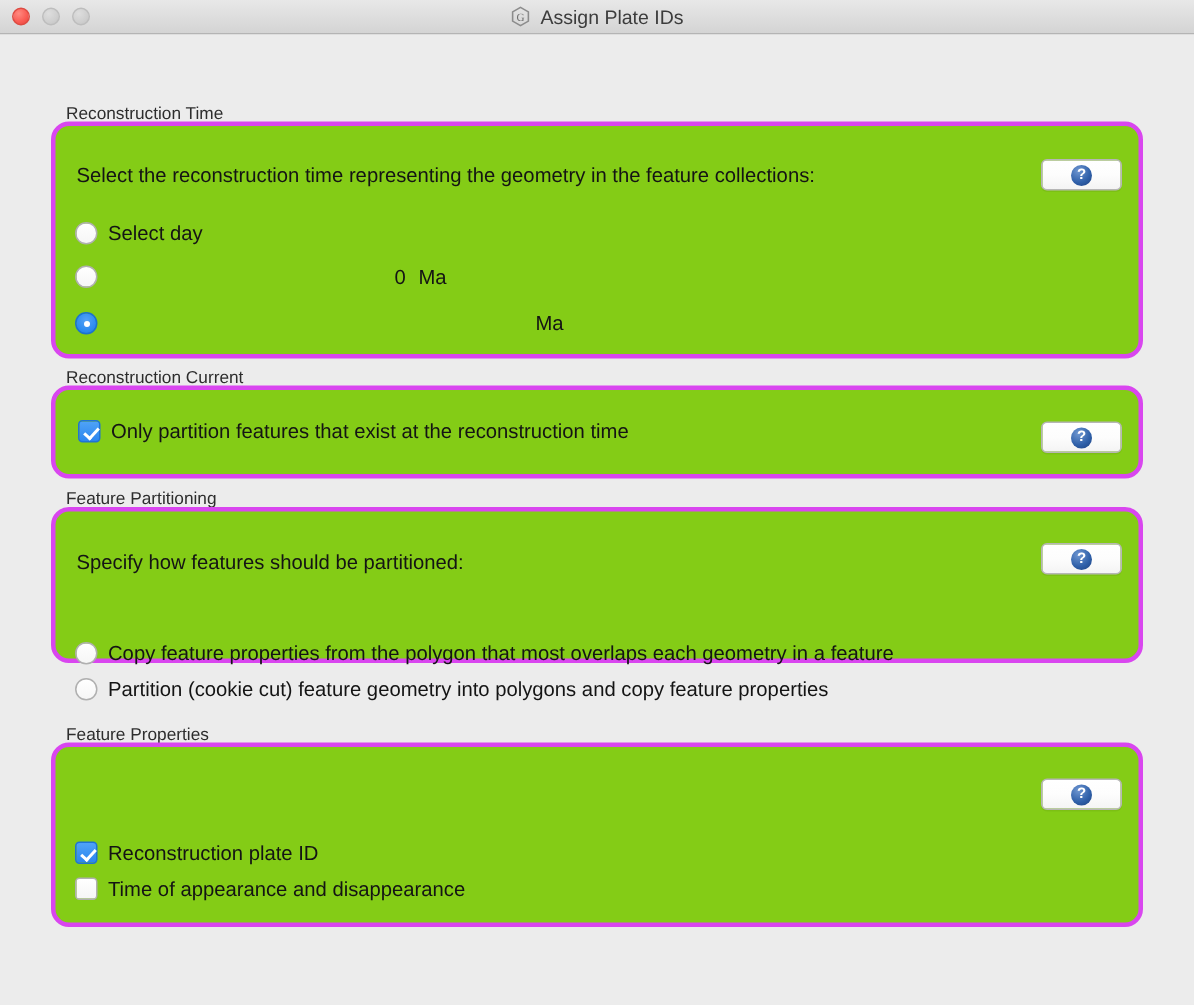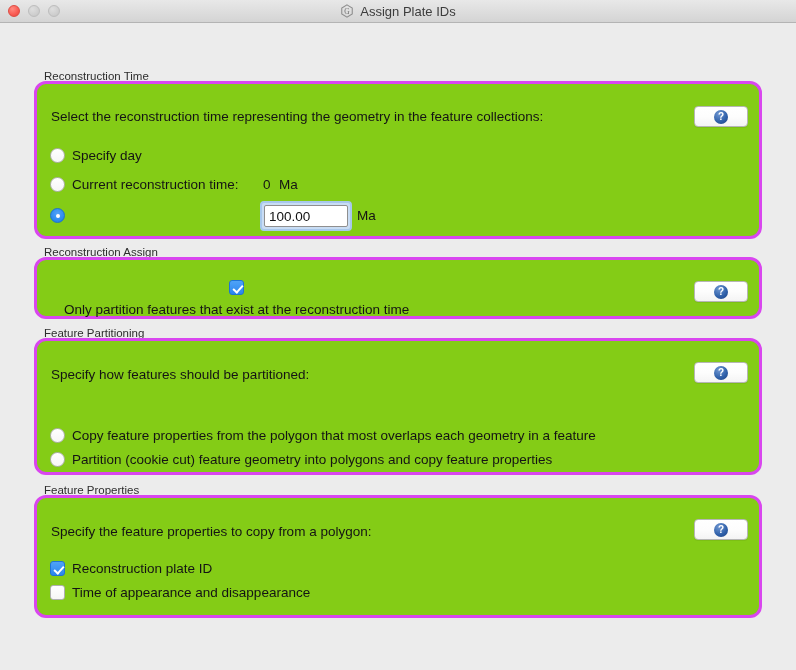--- a/index.html
+++ b/index.html
@@ -288,58 +288,51 @@
   <div class="group" style="left:34px; top:58px; width:728px; height:158px;">
 
     <div class="group-text" style="left:14px; top:25px;">Select the reconstruction time representing the geometry in the feature collections:</div>
 
     <div class="help-btn" style="left:657px; top:22px;">
       <span class="help-glyph">?</span>
     </div>
 
     <div class="row" style="left:13px; top:64px;">
       <span class="radio"></span>
-      <span class="radio-label">Specify day</span>
+      <span class="radio-label">Select day</span>
     </div>
 
     <div class="row" style="left:13px; top:93px;">
       <span class="radio"></span>
-      <span class="radio-label">Current reconstruction time:</span>
     </div>
     <div class="group-text" style="left:226px; top:93px;">0</div>
     <div class="group-text" style="left:242px; top:93px;">Ma</div>
 
     <div class="row" style="left:13px; top:124px;">
       <span class="radio checked"></span>
     </div>
 
-    <div class="spin-wrap" style="left:223px; top:117px;">
-      <div class="spin-inner">
-        <input class="spin-value" type="text" value="100.00" style="">
-
-      </div>
-    </div>
     <div class="unit" style="left:320px; top:124px;">Ma</div>
   </div>
 
-  <div class="group-title" style="left:41px; top:223px;">Reconstruction Assign</div>
+  <div class="group-title" style="left:41px; top:223px;">Reconstruction Current</div>
   <div class="group" style="left:34px; top:234px; width:728px; height:62px;">
 
-    <div class="row" style="left:27px; top:20px;flex-direction:column;">
+    <div class="row" style="left:15px; top:20px;">
       <span class="checkbox checked"></span>
       <span class="radio-label">Only partition features that exist at the reconstruction time</span>
     </div>
 
     <div class="help-btn" style="left:657px; top:21px;">
       <span class="help-glyph">?</span>
     </div>
   </div>
 
   <div class="group-title" style="left:41px; top:304px;">Feature Partitioning</div>
-  <div class="group" style="left:34px; top:315px; width:728px; height:137px;">
+  <div class="group" style="left:34px; top:315px; width:728px; height:104px;">
 
     <div class="group-text" style="left:14px; top:26px;">Specify how features should be partitioned:</div>
 
     <div class="help-btn" style="left:657px; top:21px;">
       <span class="help-glyph">?</span>
     </div>
 
 
     <div class="row" style="left:13px; top:87px;">
       <span class="radio"></span>
@@ -348,21 +341,20 @@
 
     <div class="row" style="left:13px; top:111px;">
       <span class="radio"></span>
       <span class="radio-label">Partition (cookie cut) feature geometry into polygons and copy feature properties</span>
     </div>
   </div>
 
   <div class="group-title" style="left:41px; top:461px;">Feature Properties</div>
   <div class="group" style="left:34px; top:472px; width:728px; height:123px;">
 
-    <div class="group-text" style="left:14px; top:26px;">Specify the feature properties to copy from a polygon:</div>
 
     <div class="help-btn" style="left:657px; top:21px;">
       <span class="help-glyph">?</span>
     </div>
 
     <div class="row" style="left:13px; top:63px;">
       <span class="checkbox checked"></span>
       <span class="radio-label">Reconstruction plate ID</span>
     </div>
 

